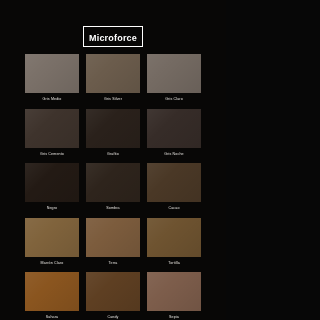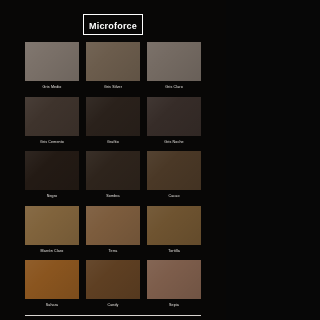--- a/index.html
+++ b/index.html
@@ -21,21 +21,21 @@
     height: 320px;
     background: #080706;
     box-sizing: border-box;
     display: flex;
     flex-direction: column;
     align-items: center;
   }
 
   
   .title-wrap {
-    margin-top: 14px;
+    margin-top: 26px;
     margin-bottom: 7px;
     display: flex;
     justify-content: center;
     width: 100%;
   }
   .title-box {
     border: 1.4px solid #ffffff;
     padding: 1px 5px 2px 5px;
     display: inline-block;
     line-height: 1;

